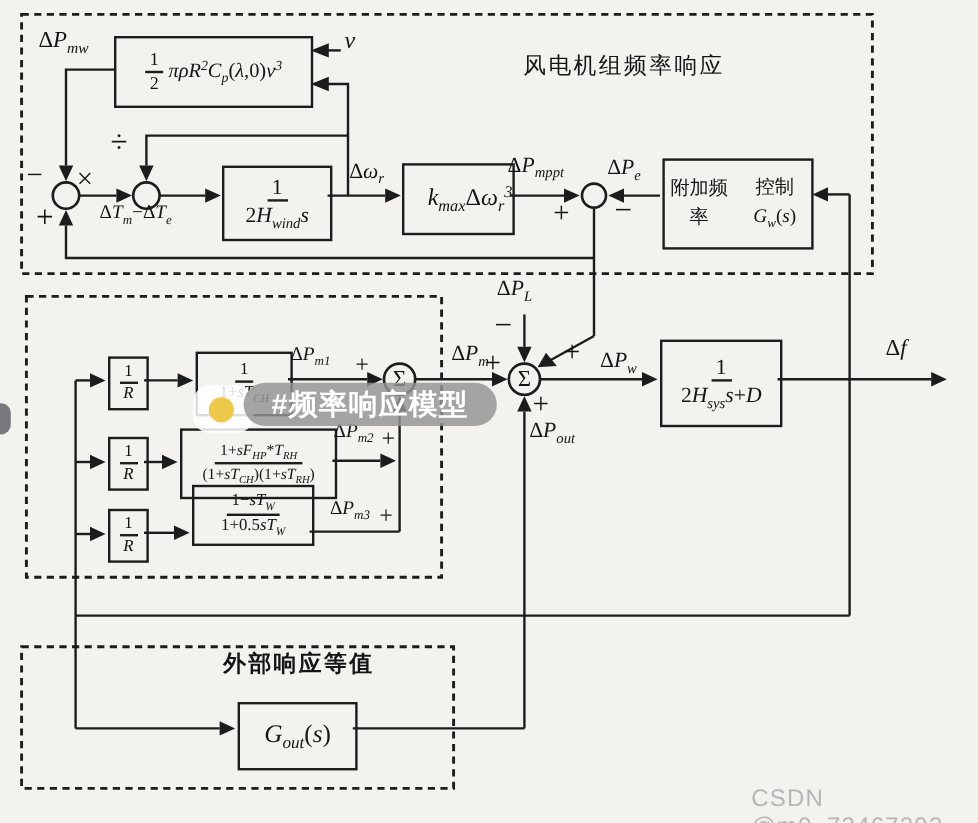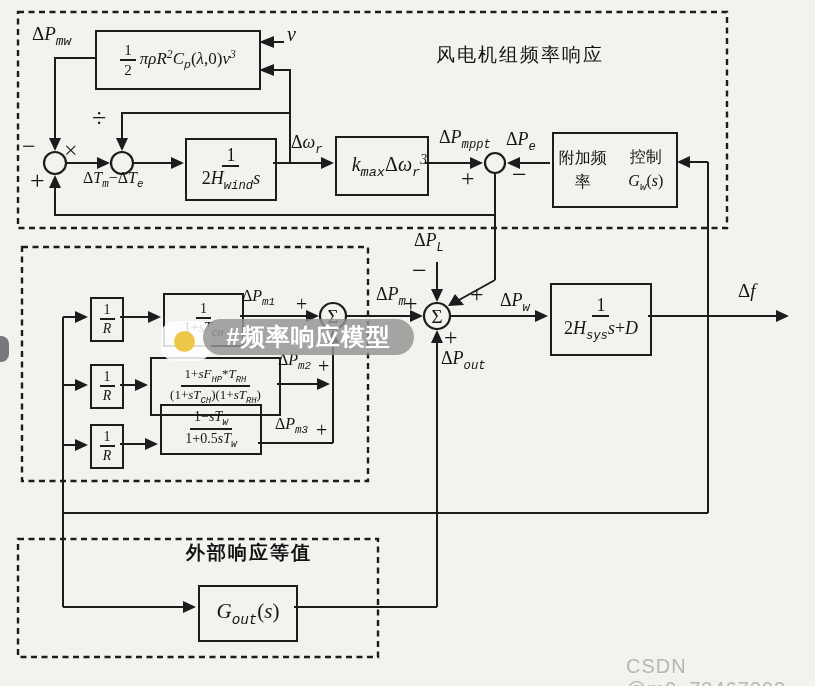--- a/index.html
+++ b/index.html
@@ -2,21 +2,21 @@
 <html><head>
 <meta charset="utf-8">
 <style>
   html,body{margin:0;padding:0;background:#e8e7e4;}
   .stage{position:relative;width:815px;height:686px;background:#f3f2ee;overflow:hidden;
          font-family:"Liberation Serif",serif;color:#141414;}
   svg.wiring{position:absolute;left:0;top:0;z-index:1;}
   .lbl{position:absolute;white-space:nowrap;z-index:3;line-height:1;}
   .op{position:absolute;white-space:nowrap;z-index:3;line-height:1;}
   sub,sup{font-style:italic;font-size:68%;}
-  sub{vertical-align:-0.4em;font-family:Liberation Mono, monospace;}
+  sub{vertical-align:-0.4em;}
   sup{vertical-align:0.5em;}
   .blk{position:absolute;border:2px solid #1c1c1c;display:flex;align-items:center;
        justify-content:center;text-align:center;z-index:2;gap:4px;}
   .frac{display:inline-flex;flex-direction:column;align-items:center;line-height:1.12;}
   .frac .num{border-bottom:2px solid #1c1c1c;padding:0 4px;}
   .frac .den{padding-top:1px;}
   .sigma{position:absolute;z-index:3;font-size:19px;text-align:center;}
   .boxtitle{position:absolute;z-index:3;letter-spacing:2px;font-size:19px;}
   .caption{position:absolute;z-index:5;font-size:20px;letter-spacing:1px;}
   .wm-corner{position:absolute;z-index:4;font-family:"Liberation Sans",sans-serif;
@@ -145,21 +145,21 @@
     <span class="frac">
         <span class="num">1</span>
         <span class="den">2<i>H</i><sub>wind</sub><i>s</i></span>
       </span>
   </div>
   <span class="lbl" style="left:291px;top:133px;font-size:18px;">Δ<i>ω</i><sub>r</sub></span>
 
   <div class="blk" style="left:335px;top:136px;width:90px;height:56px;font-size:20px;justify-content:flex-end;">
     <span><i>k</i><sub>max</sub>Δ<i>ω</i><sub>r</sub><sup>3</sup></span>
   </div>
-  <span class="lbl" style="left:423px;top:128px;font-size:18px;margin-left:16px;">Δ<i>P</i><sub>mppt</sub></span>
+  <span class="lbl" style="left:423px;top:128px;font-size:18px;">Δ<i>P</i><sub>mppt</sub></span>
   <span class="op" style="left:461px;top:166px;font-size:24px;">+</span>
   <span class="op" style="left:512px;top:162px;font-size:26px;">−</span>
   <span class="lbl" style="left:506px;top:130px;font-size:18px;">Δ<i>P</i><sub>e</sub></span>
 
   <div class="blk" style="left:552px;top:132px;width:122px;height:72px;font-size:16px;line-height:1.5;">
     <span>附加频率</span>
     <span>控制<i>G</i><sub>w</sub>(<i>s</i>)</span>
   </div>
 
   <span class="lbl" style="left:414px;top:231px;font-size:18px;">Δ<i>P</i><sub>L</sub></span>

